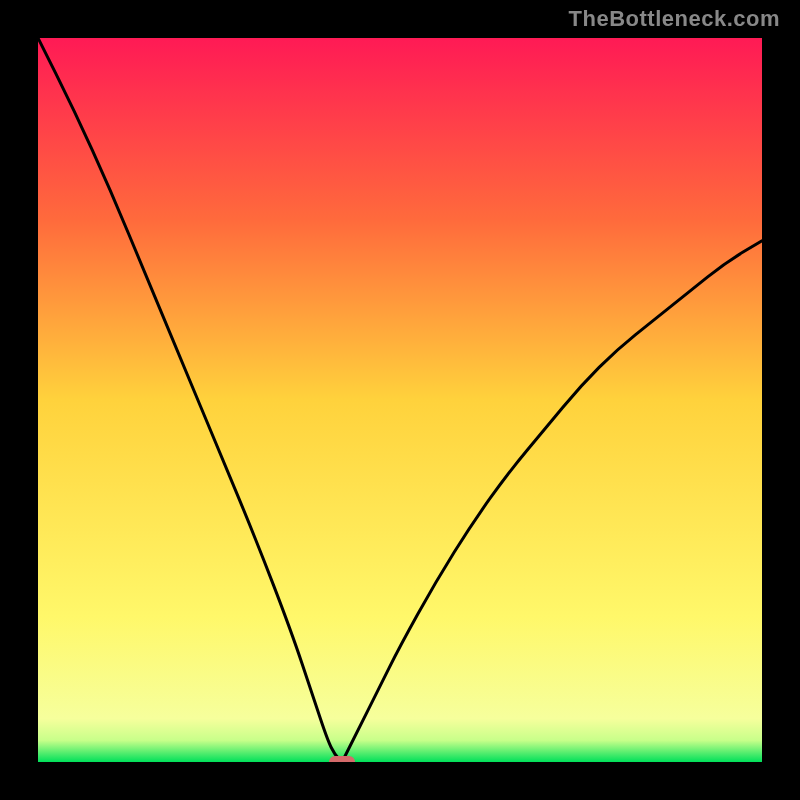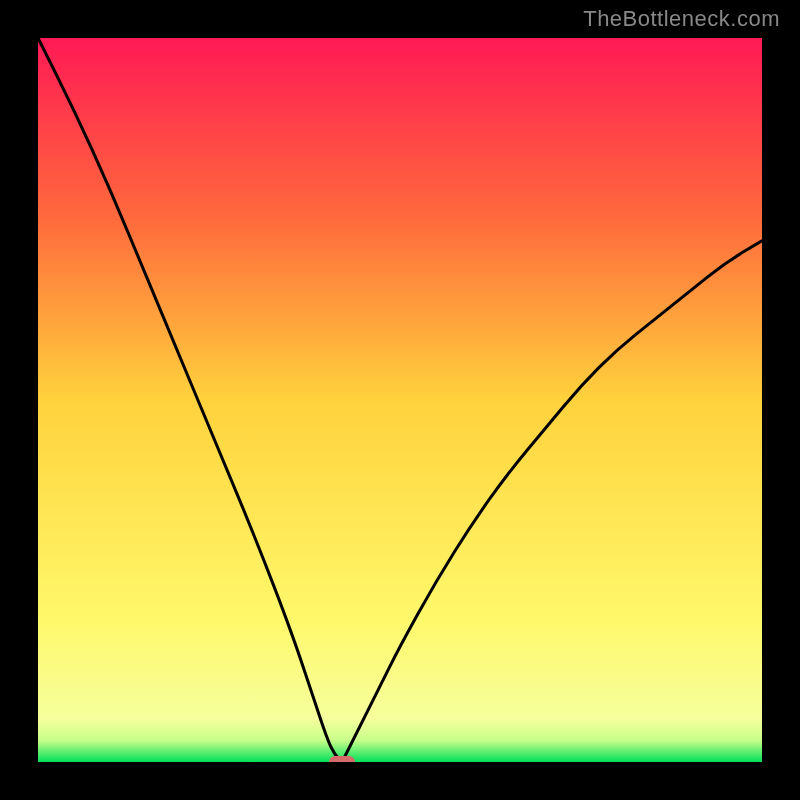--- a/index.html
+++ b/index.html
@@ -26,21 +26,21 @@
     top: 38px;
     width: 724px;
     height: 724px;
   }
   .watermark {
     position: absolute;
     top: 6px;
     right: 20px;
     color: #888;
     font-size: 22px;
-    font-weight: 400;
+    font-weight: 700;
     letter-spacing: 0.5px;
   }
   svg { display: block; }
 </style>
 </head>
 <body>
 
 <div class="outer">
   <div class="watermark">TheBottleneck.com</div>
   <div class="plot">

